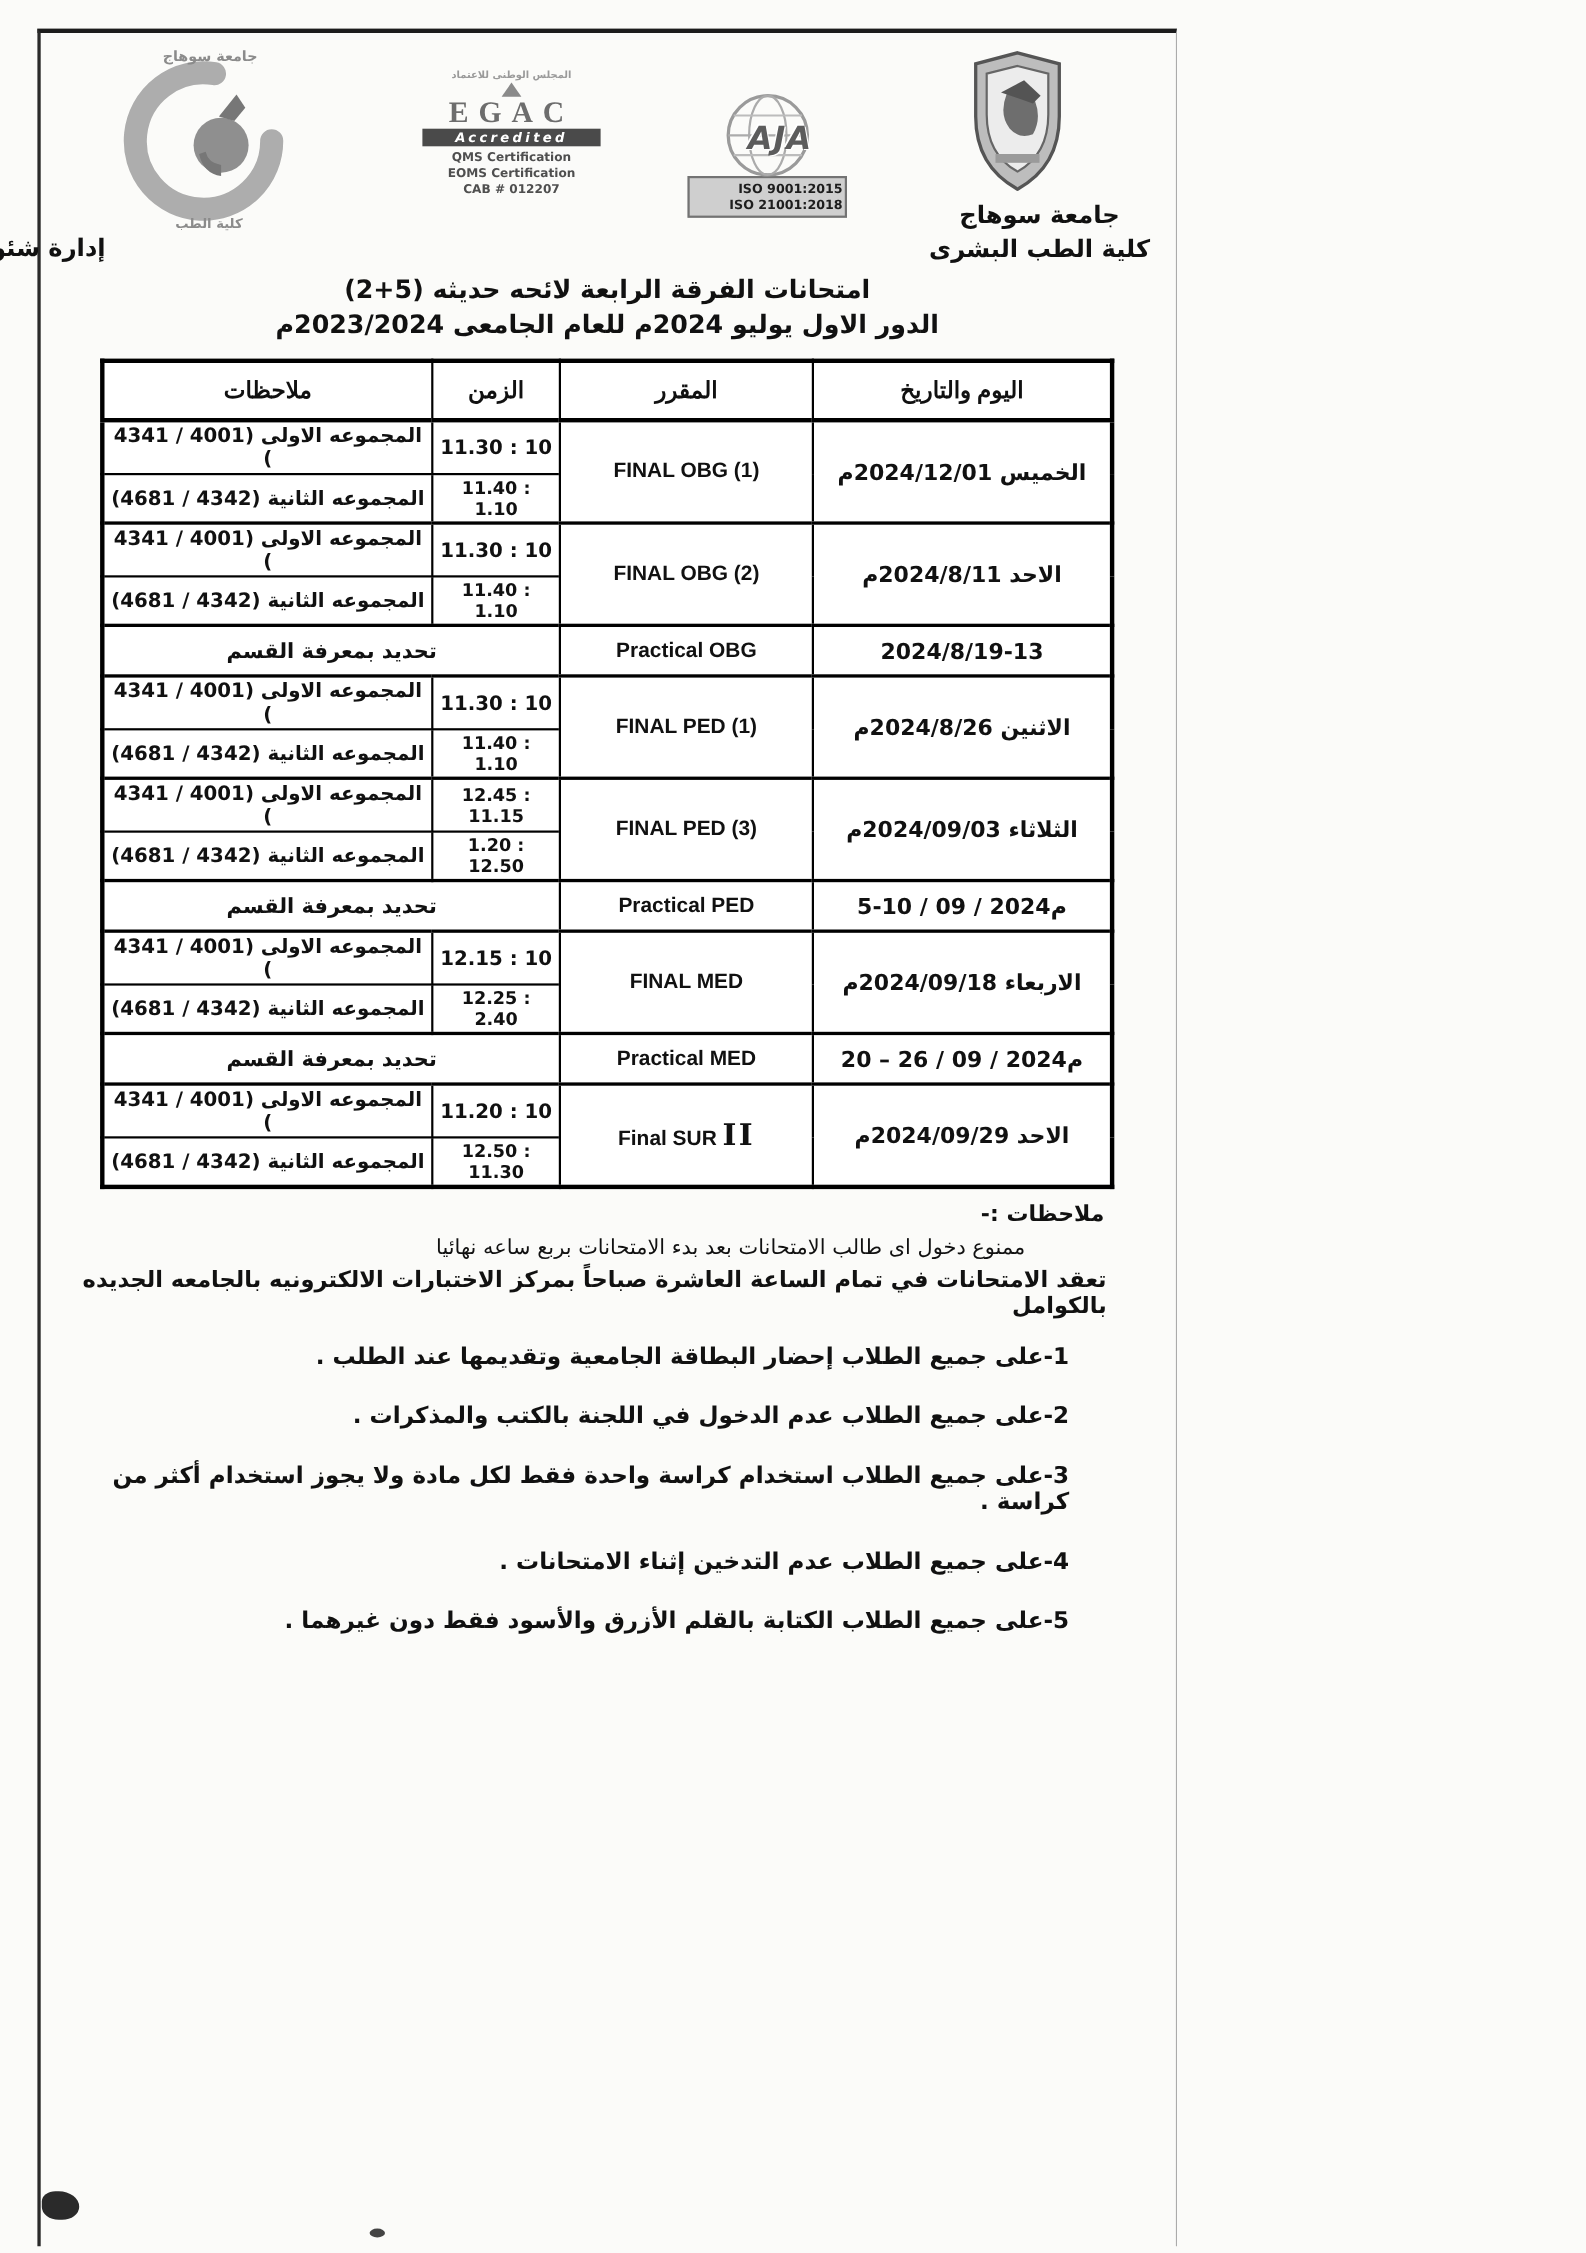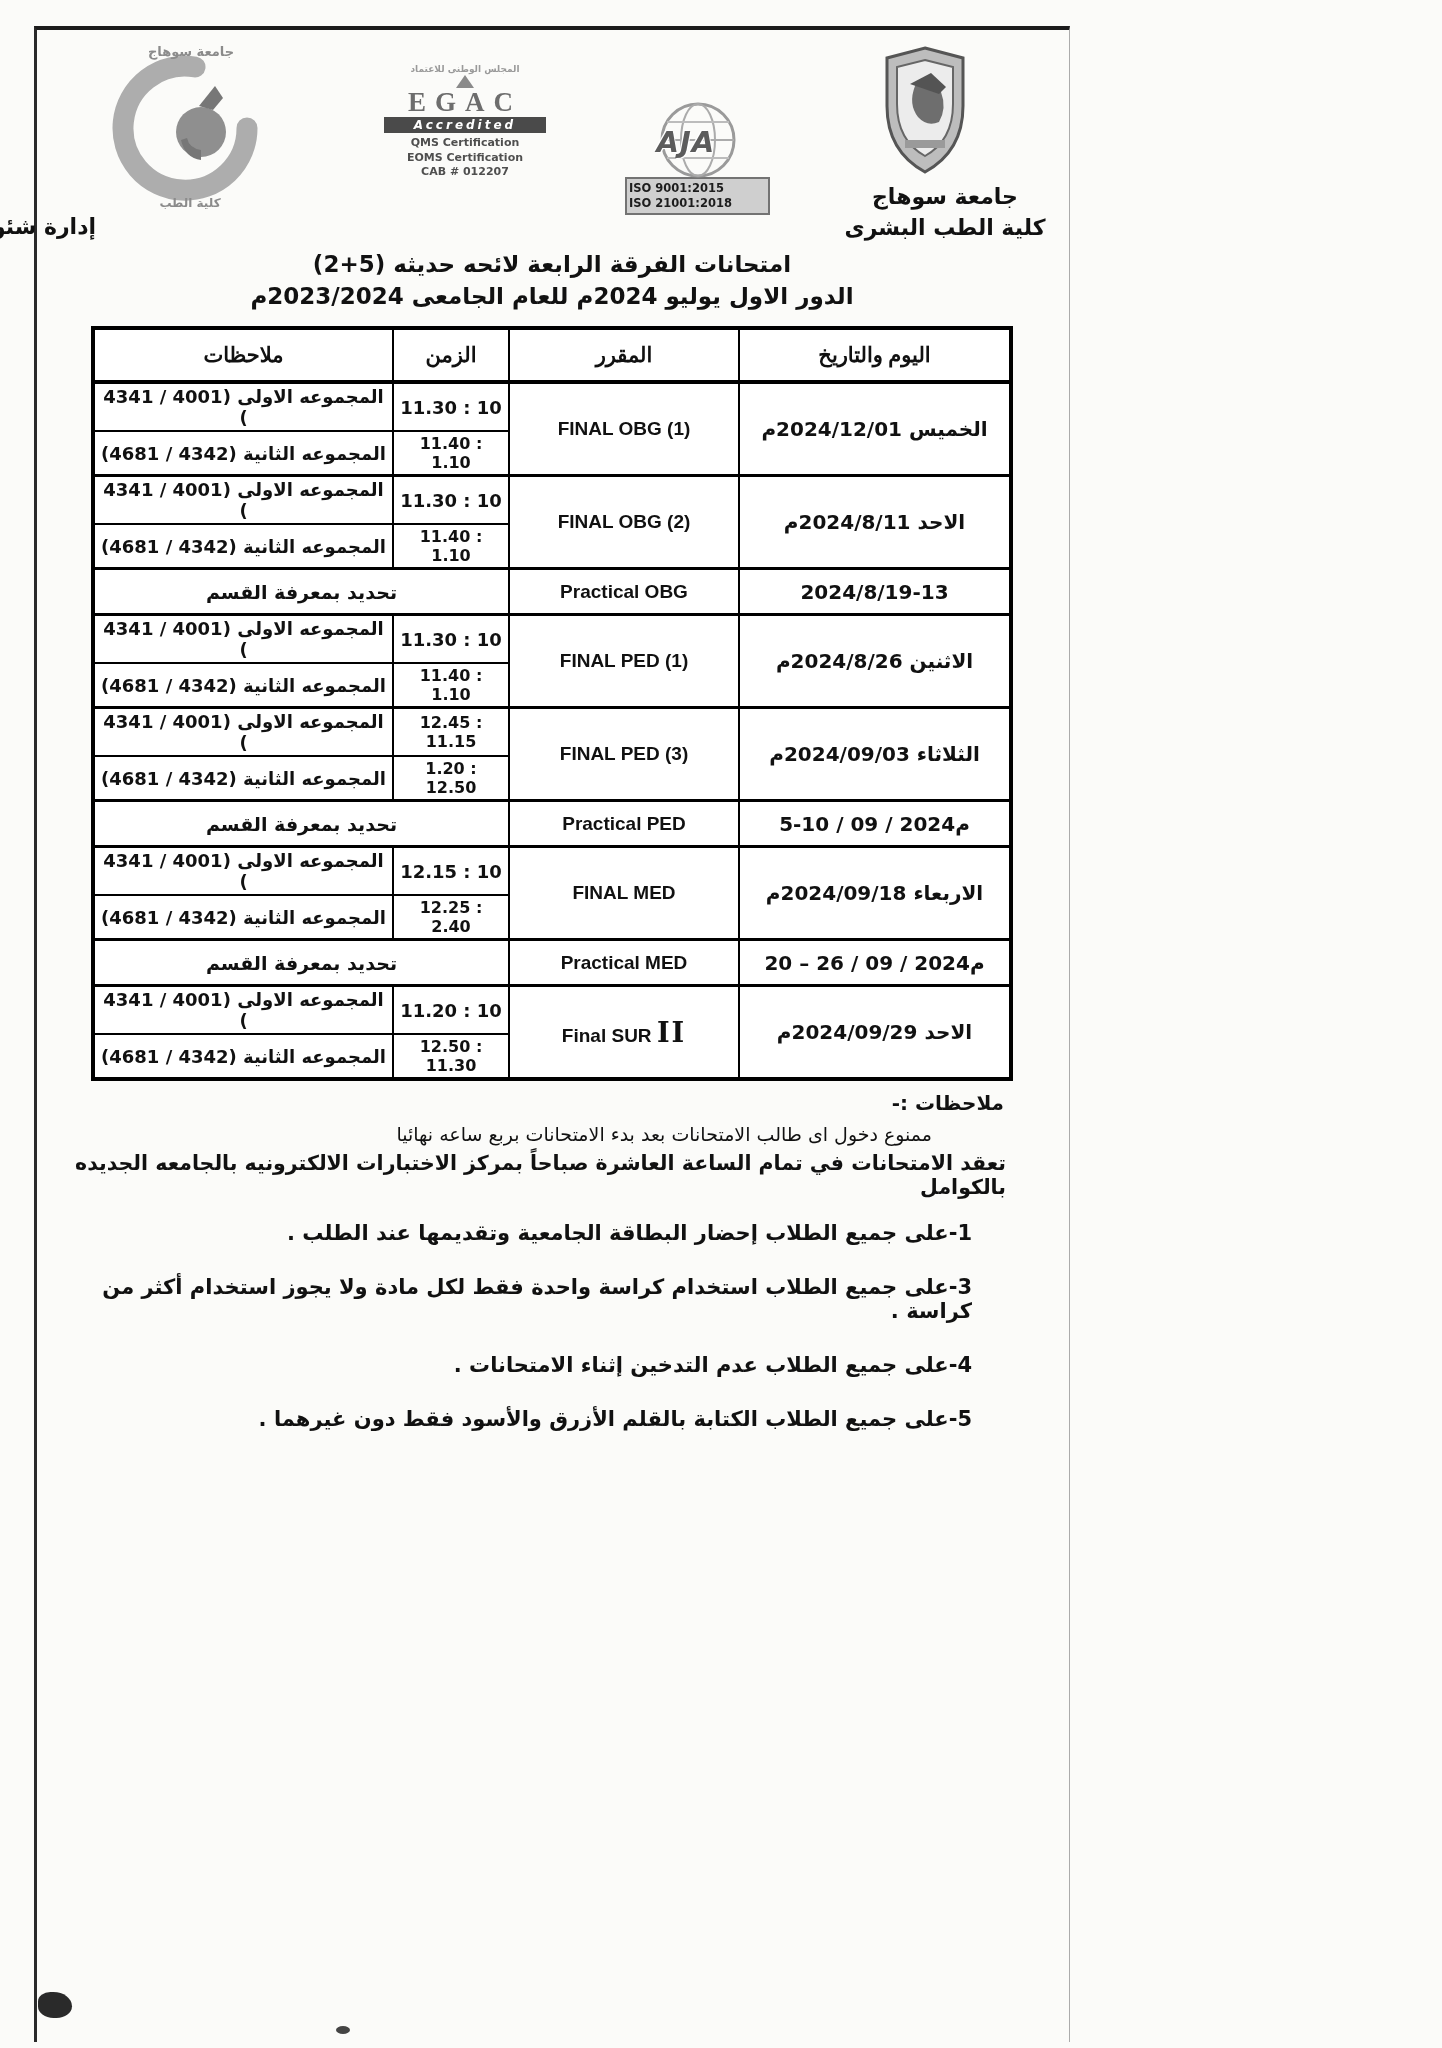--- a/index.html
+++ b/index.html
@@ -30,21 +30,21 @@
   .lg-top { position:absolute; top:0; left:26px; width:140px; text-align:center; font-size:13px; font-weight:bold; color:#8b8b8b; }
   .lg-bot { position:absolute; bottom:2px; left:40px; width:110px; text-align:center; font-size:12px; font-weight:bold; color:#8b8b8b; }
 
   .logo-egac { position:absolute; left:330px; top:34px; width:190px; text-align:center; direction:ltr; }
   .egac-arc { font-size:9px; color:#9a9a9a; font-weight:bold; }
   .egac-tri { width:0; height:0; border-left:9px solid transparent; border-right:9px solid transparent; border-bottom:13px solid #8a8a8a; margin:1px auto 0; }
   .egac-name { font-size:27px; font-weight:bold; letter-spacing:9px; color:#6d6d6d; font-family:"Liberation Serif", serif; line-height:1.05; }
   .egac-band { background:#4a4a4a; color:#fff; font-size:12px; font-weight:bold; font-style:italic; letter-spacing:3px; padding:1px 0; margin:1px 14px 3px; }
   .egac-line { font-size:11px; font-weight:bold; color:#4f4f4f; line-height:1.3; }
 
-  .logo-aja { position:absolute; left:585px; top:69px; width:145px; text-align:left; direction:ltr; }
+  .logo-aja { position:absolute; left:585px; top:52px; width:145px; text-align:right; direction:ltr; }
   .aja-globe { position:relative; width:82px; height:82px; margin:0 auto; }
   .aja-name { position:absolute; top:26px; left:0; width:100%; font-size:29px; font-weight:bold; font-style:italic; color:#5c5c5c;
               text-shadow:1px 1px 0 #fff, -1px -1px 0 #fff; letter-spacing:1px; }
   .aja-box { border:2px solid #737373; background:#cfcfcf; color:#1d1d1d; font-size:11.5px; font-weight:bold; line-height:1.3; padding:2px 2px; margin-top:-4px; }
 
   .logo-emblem { position:absolute; left:835px; top:14px; width:100px; height:132px; }
 
   .org { position:absolute; left:800px; top:152px; width:210px; text-align:center; font-weight:bold; font-size:22px; line-height:1.4; }
   .dept { position:absolute; right:968px; left:30px; top:184px; font-size:22px; font-weight:bold; text-align:right; white-space:nowrap; }
 
@@ -245,17 +245,18 @@
         <td class="time t2">12.50 : 11.30</td>
         <td class="note">المجموعه الثانية (4342 / 4681)</td>
       </tr>
     </tbody>
   </table>
 
   <div class="fn-label">ملاحظات :-</div>
   <div class="fn-i1">ممنوع دخول اى طالب الامتحانات بعد بدء الامتحانات بربع ساعه نهائيا</div>
   <div class="fn-i2">تعقد الامتحانات في تمام الساعة العاشرة صباحاً بمركز الاختبارات الالكترونيه بالجامعه الجديده بالكوامل</div>
   <div class="fn-item first">1-على جميع الطلاب إحضار البطاقة الجامعية وتقديمها عند الطلب .</div>
+  <div class="fn-item">2-على جميع الطلاب عدم الدخول في اللجنة بالكتب والمذكرات .</div>
   <div class="fn-item">3-على جميع الطلاب استخدام كراسة واحدة فقط لكل مادة ولا يجوز استخدام أكثر من كراسة .</div>
   <div class="fn-item">4-على جميع الطلاب عدم التدخين إثناء الامتحانات .</div>
   <div class="fn-item">5-على جميع الطلاب الكتابة بالقلم الأزرق والأسود فقط دون غيرهما .</div>
 
 </div>
 
 </body></html>

